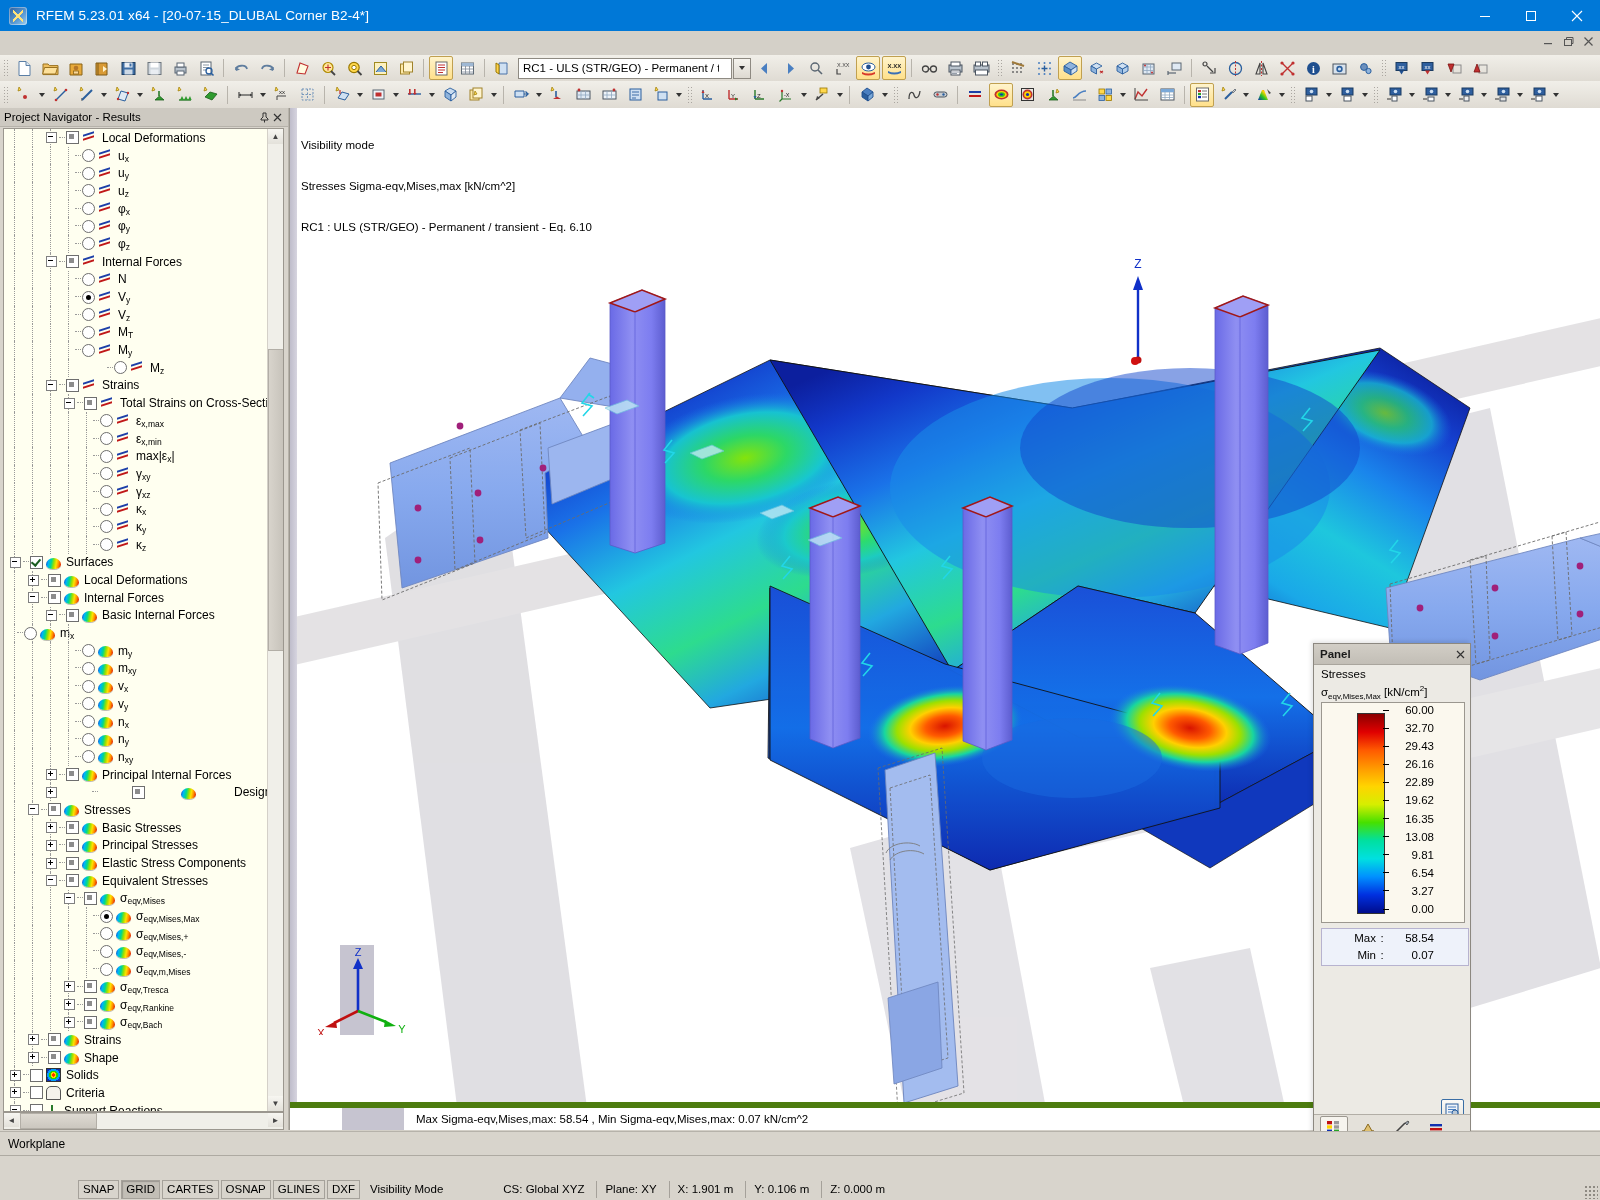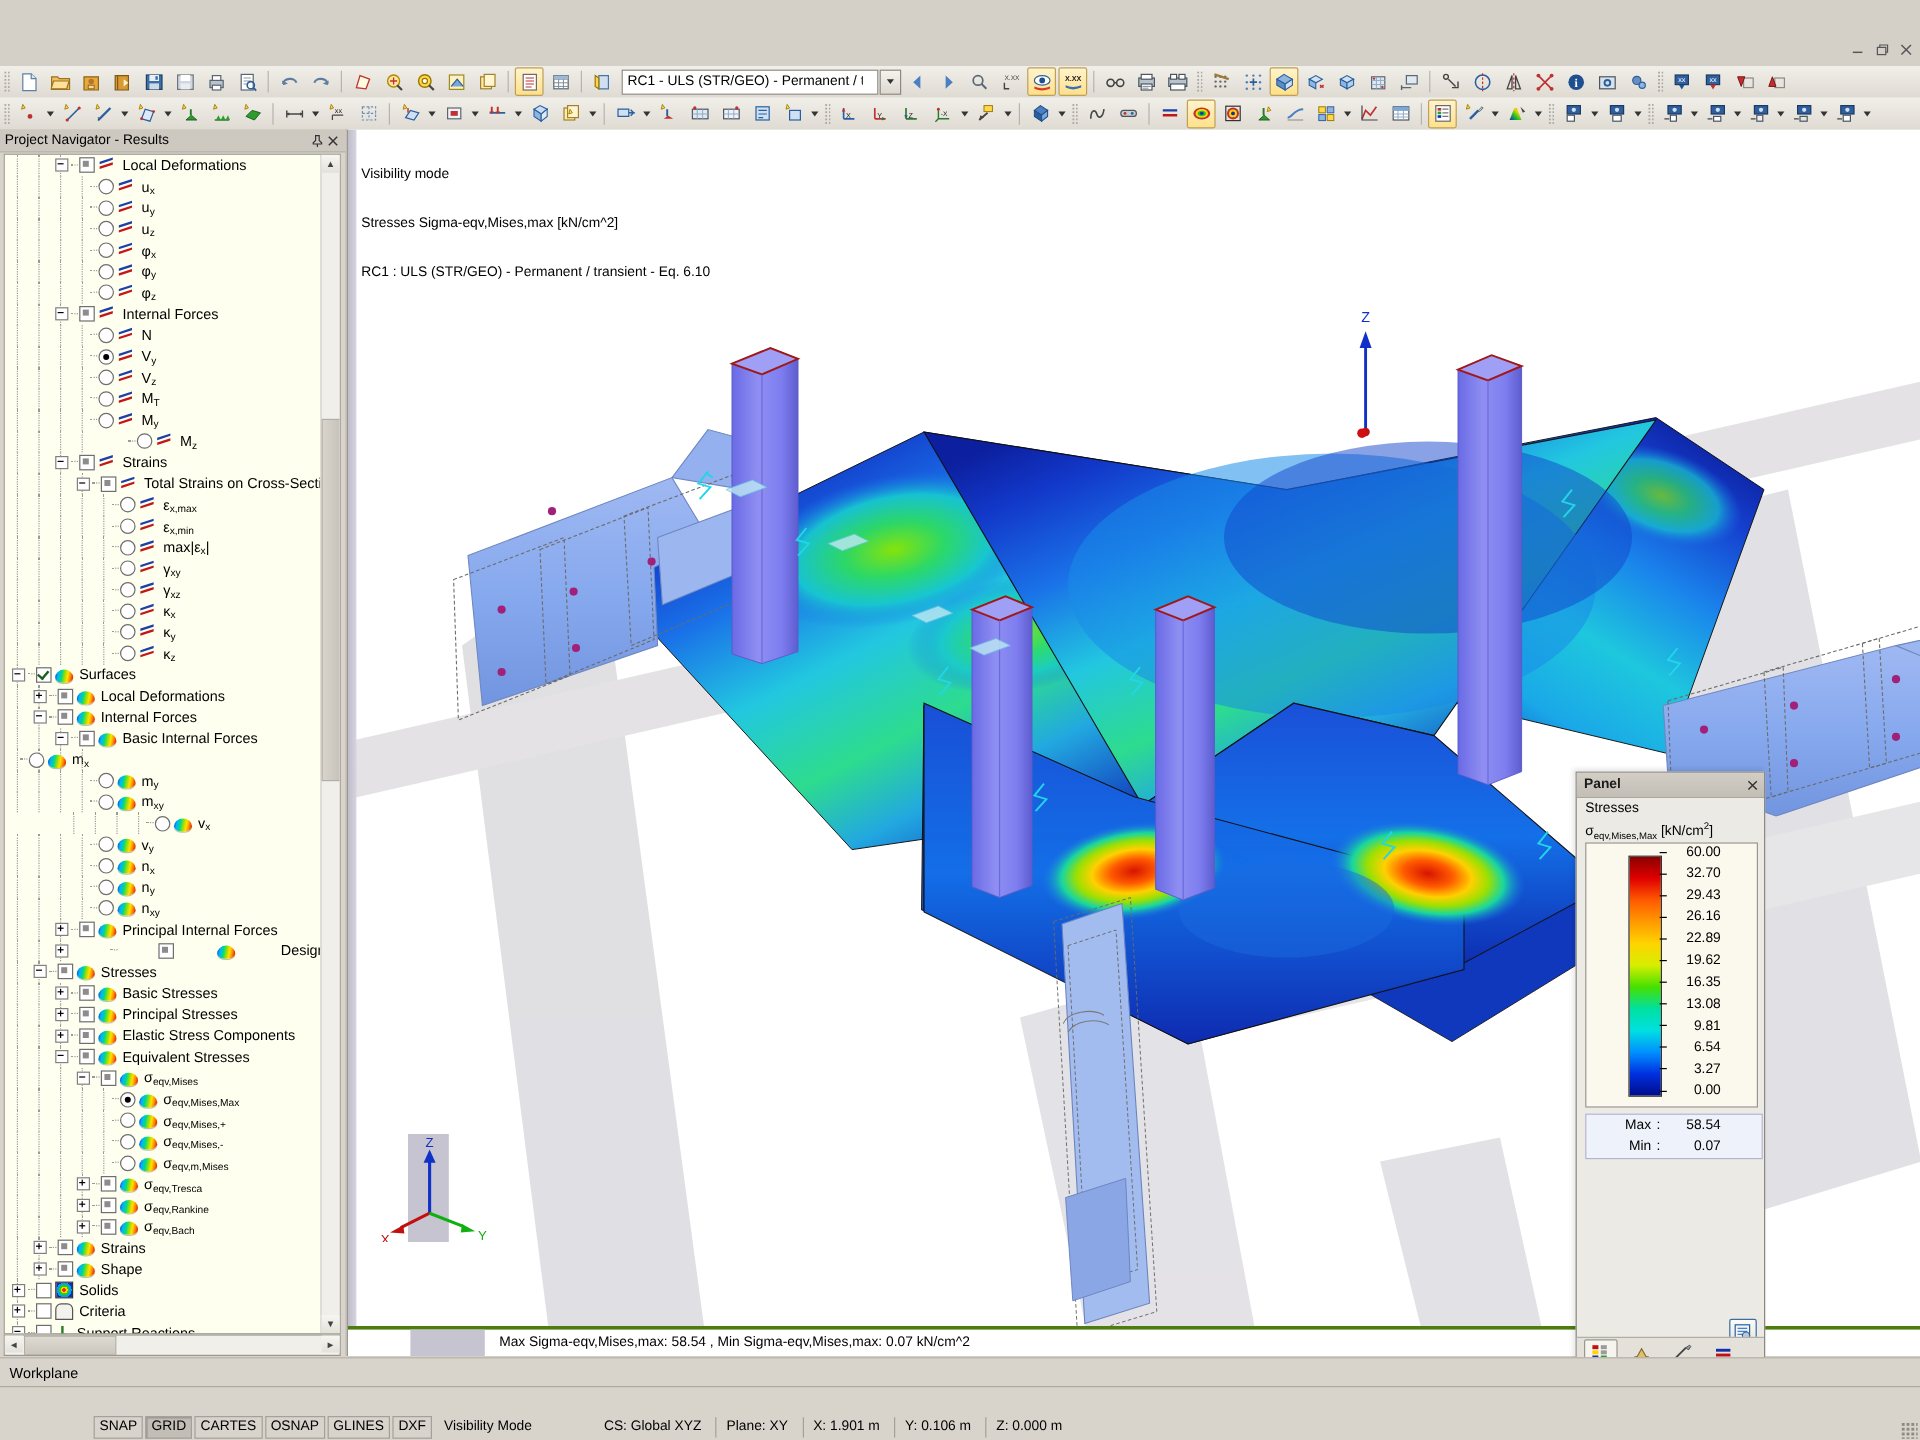--- a/index.html
+++ b/index.html
@@ -190,21 +190,21 @@
   .viewport{
     position:absolute;left:289px;top:108px;width:1311px;height:1022px;background:#ffffff;
     border-left:1px solid #9b978f;overflow:hidden;
   }
   .vp-inner{position:absolute;left:0;top:0;right:0;bottom:0;background:#ffffff;}
   .vp-leftbar{position:absolute;left:0;top:0;width:7px;height:100%;
     background:linear-gradient(90deg,#bfbdcb,#d6d4df);}
   .vp-header{position:absolute;left:11px;top:4px;font-size:11.5px;color:#000;line-height:13.6px;white-space:pre;}
   .vp-status{
     position:absolute;left:0;bottom:0;width:100%;height:22px;background:#ffffff;
-    border-top:3px solid #4d7c0f;display:flex;align-items:center;
+    border-top:6px solid #4d7c0f;display:flex;align-items:center;
   }
   .vp-status .bar{width:62px;height:22px;background:#c6c4d0;flex:0 0 auto;margin-left:52px;}
   .vp-status .txt{margin-left:12px;font-size:11.5px;color:#000;}
 
   .axis-tripod{position:absolute;left:20px;bottom:95px;width:100px;height:90px;}
 
   
   .panel{
     position:absolute;left:1313px;top:643px;width:156px;height:495px;
     background:#eceae4;border:1px solid #8c8880;
@@ -275,20 +275,41 @@
   .sb-grip{position:absolute;right:2px;bottom:2px;width:14px;height:14px;
     background-image:radial-gradient(#8e8a82 42%, transparent 43%);background-size:4px 4px;}
 
   .scene{position:absolute;left:0;top:0;width:1311px;height:1022px;}
 </style>
 </head>
 <body>
 
 <div class="app">
 
+  <div class="titlebar">
+    <div class="app-icon"></div>
+    <div class="title">RFEM 5.23.01 x64 - [20-07-15_DLUBAL Corner B2-4*]</div>
+    <div class="winbtns">
+      <div class="winbtn">
+        <svg width="12" height="12" viewBox="0 0 12 12">
+            <rect x="1" y="6" width="10" height="1" fill="#fff"></rect>
+          </svg>
+      </div>
+      <div class="winbtn">
+        <svg width="12" height="12" viewBox="0 0 12 12">
+            <rect x="1.5" y="1.5" width="9" height="9" fill="none" stroke="#fff" stroke-width="1"></rect>
+          </svg>
+      </div>
+      <div class="winbtn close">
+        <svg width="12" height="12" viewBox="0 0 12 12">
+            <path d="M1,1 L11,11 M11,1 L1,11" stroke="#fff" stroke-width="1.1"></path>
+          </svg>
+      </div>
+    </div>
+  </div>
 
   <div class="mdibtns">
     <div class="mdibtn">
       <svg width="11" height="11" viewBox="0 0 11 11">
           <rect x="1" y="7" width="8" height="1.2" fill="#555"></rect>
         </svg>
     </div>
     <div class="mdibtn">
       <svg width="11" height="11" viewBox="0 0 11 11">
           <rect x="1.5" y="3.5" width="7" height="6" fill="none" stroke="#555" stroke-width="1"></rect>
@@ -1366,21 +1387,21 @@
             <span class="vline" style="left: 10px;"></span>
             <span class="vline" style="left: 28px;"></span>
             <span class="vline" style="left: 46px;"></span>
             <span class="vline" style="left: 64px;"></span>
             <span class="espacer"></span>
             <span class="dots"></span>
             <span class="radio"></span>
             <span class="ico surf"></span>
             <span class="tlabel">m<sub>xy</sub></span>
           </div>
-          <div class="trow" style="padding-left: 60px; margin-left: 47px;">
+          <div class="trow" style="padding-left: 60px;">
             <span class="vline" style="left: 10px;"></span>
             <span class="vline" style="left: 28px;"></span>
             <span class="vline" style="left: 46px;"></span>
             <span class="vline" style="left: 64px;"></span>
             <span class="espacer"></span>
             <span class="dots"></span>
             <span class="radio"></span>
             <span class="ico surf"></span>
             <span class="tlabel">v<sub>x</sub></span>
           </div>

